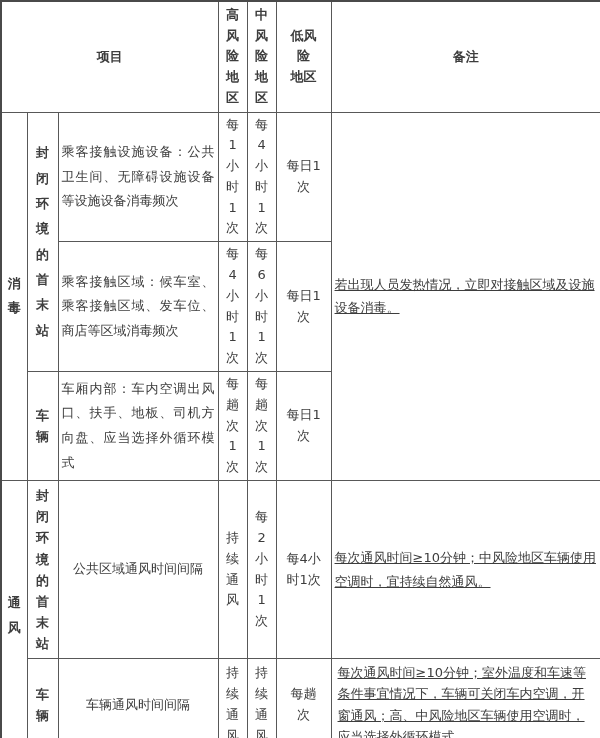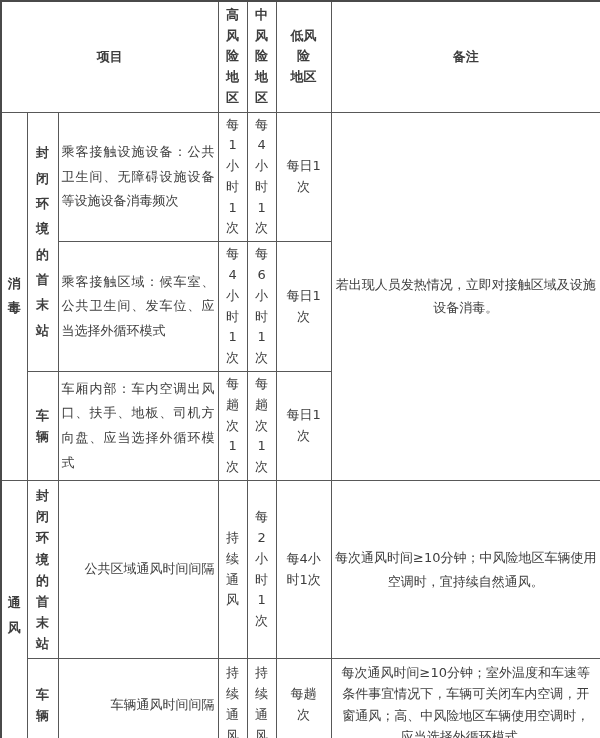--- a/index.html
+++ b/index.html
@@ -62,34 +62,35 @@
   }
   td.sub.tall { line-height: 1.95; }
 
   td.item {
     text-align: justify;
     text-justify: inter-ideograph;
     line-height: 1.9;
     padding: 4px 7px;
   }
   td.item-short {
-    text-align: right;
+    text-align: center;
     line-height: 1.9;
     padding: 4px 7px;
   }
   td.freq {
     text-align: center;
     line-height: 1.6;
     padding: 2px 0;
   }
   td.remark {
     font-size: 12px;
-    text-align: center;
+    text-align: left;
     line-height: 1.8;
     padding: 4px 8px;
+    text-decoration: underline;
   }
   td.remark.dense { line-height: 1.65; padding: 3px 6px; }
 </style>
 </head>
 <body>
 
 <div class="page">
   <table class="grid">
     <colgroup>
       <col style="width:26px">
@@ -142,21 +143,21 @@
 小
 时
 1
 次</td>
         <td class="freq">每日1
 次</td>
         <td class="remark" rowspan="3">若出现人员发热情况，立即对接触区域及设施设备消毒。</td>
       </tr>
 
       <tr class="h-r2">
-        <td class="item">乘客接触区域：候车室、公共卫生间、发车位、应当选择外循环模式</td>
+        <td class="item">乘客接触区域：候车室、乘客接触区域、发车位、商店等区域消毒频次</td>
         <td class="freq">每
 4
 小
 时
 1
 次</td>
         <td class="freq">每
 6
 小
 时

